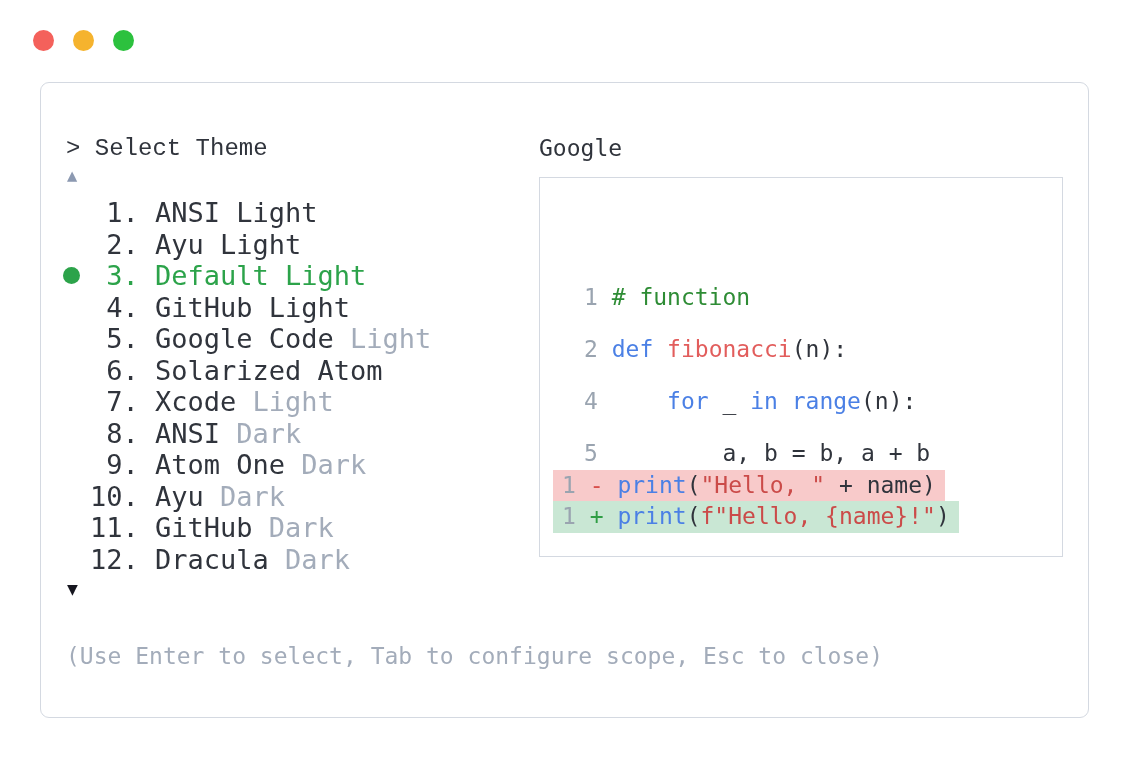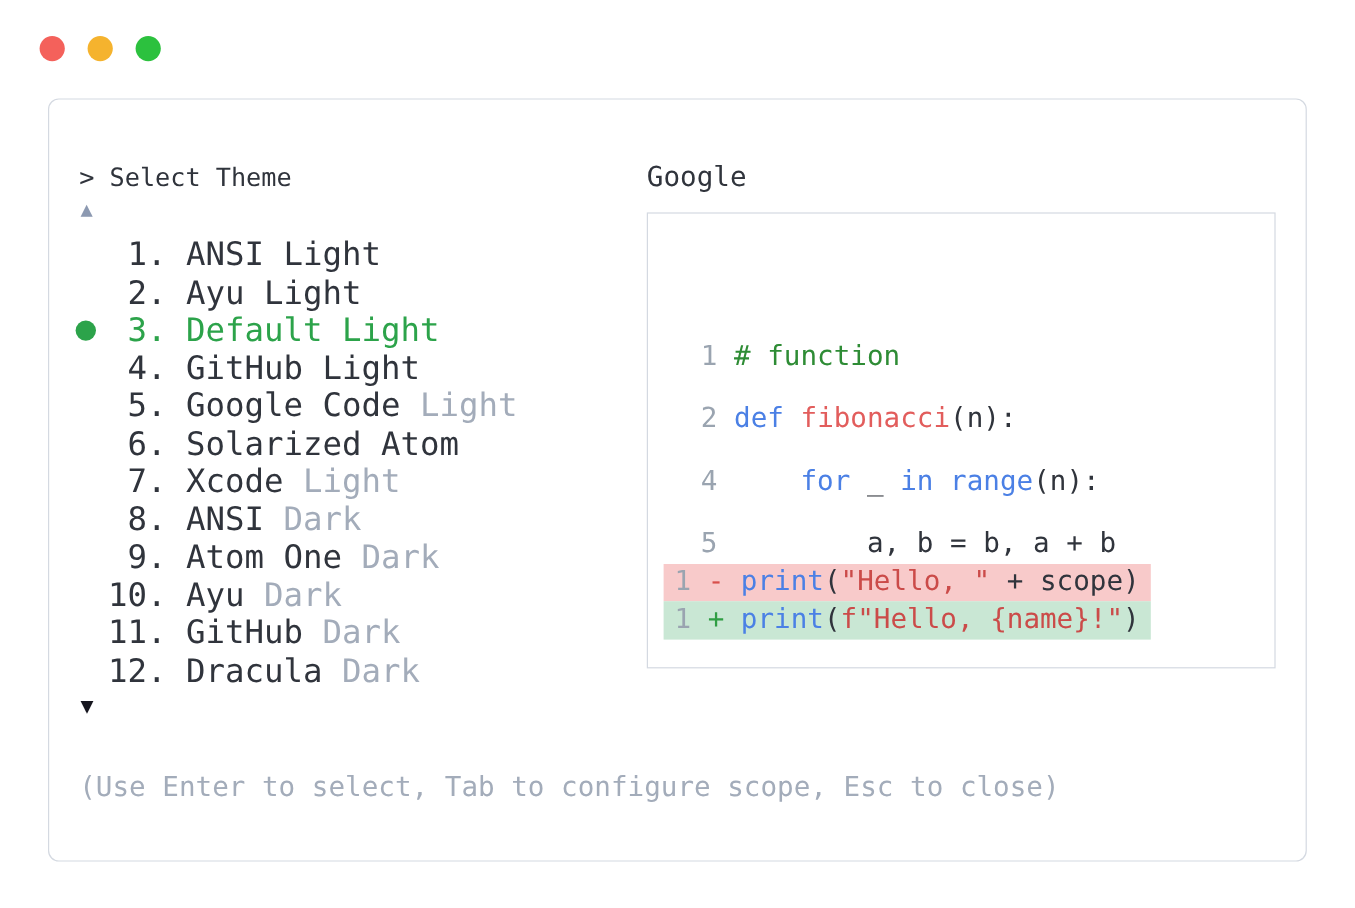--- a/index.html
+++ b/index.html
@@ -9,21 +9,21 @@
     --removed-bg:#f8caca; --added-bg:#c9e7d4;
     --arrow-up:#8c99b1; --arrow-down:#16161f;
   }
   *{margin:0;padding:0;box-sizing:border-box;}
   html,body{width:1129px;height:757px;background:#ffffff;overflow:hidden;
     font-family:"DejaVu Sans Mono", monospace; color:var(--text);}
   .traffic{position:absolute;left:33px;top:30px;display:flex;gap:19px;}
   .traffic .light{width:21px;height:21px;border-radius:50%;}
   .panel{position:absolute;left:40px;top:82px;width:1049px;height:636px;
     border:1.5px solid var(--border);border-radius:9px;background:#fff;}
-  .prompt{position:absolute;left:25px;top:50px;font-size:21px;line-height:31.5px;white-space:pre;}
+  .prompt{position:absolute;left:25px;top:50px;font-size:24px;line-height:31.5px;white-space:pre;font-family:Liberation Mono, monospace;}
   .scroll-up{position:absolute;left:26px;top:80px;font-size:17px;line-height:24px;color:var(--arrow-up);}
   .scroll-down{position:absolute;left:26px;top:494px;font-size:18px;line-height:24px;color:var(--arrow-down);}
   .theme-list{position:absolute;left:22px;top:114px;font-size:27px;line-height:31.5px;}
   .theme-row{position:relative;padding-left:27px;white-space:pre;height:31.5px;}
   .theme-row .dot-slot{position:absolute;left:0;top:7px;width:17px;height:17px;border-radius:50%;}
   .theme-row.selected .dot-slot{background:var(--green);}
   .theme-row .num{display:inline-block;width:3ch;text-align:right;}
   .theme-row .name{margin-left:1ch;}
   .theme-row .variant{margin-left:1ch;color:var(--muted);}
   .theme-row.selected .num,.theme-row.selected .name{color:var(--green);}
@@ -71,17 +71,17 @@
   <div class="hint">(Use Enter to select, Tab to configure scope, Esc to close)</div>
 
   <div class="preview-title">Google</div>
   <div class="preview-box">
     <div class="code">
         <div class="code-line code"><span class="line-inner"><span class="lnum">1</span><span class="tok-com"># function</span></span></div>
         <div class="code-line code"><span class="line-inner"><span class="lnum">2</span><span class="tok-kw">def</span><span class="tok-pl"> </span><span class="tok-fn">fibonacci</span><span class="tok-pl">(n):</span></span></div>
         <div class="code-line code"><span class="line-inner"><span class="lnum">4</span><span class="tok-pl">    </span><span class="tok-kw">for</span><span class="tok-pl"> _ </span><span class="tok-kw">in</span><span class="tok-pl"> </span><span class="tok-kw">range</span><span class="tok-pl">(n):</span></span></div>
         <div class="code-line code"><span class="line-inner"><span class="lnum">5</span><span class="tok-pl">        a, b = b, a + b</span></span></div>
         <div class="code-line blank"><span class="line-inner"></span></div>
-        <div class="code-line removed"><span class="line-inner"><span class="lnum">1</span><span class="tok-minus">- </span><span class="tok-kw">print</span><span class="tok-pl">(</span><span class="tok-str">"Hello, "</span><span class="tok-pl"> + scope)</span></span></div>
+        <div class="code-line removed"><span class="line-inner"><span class="lnum">1</span><span class="tok-minus">- </span><span class="tok-kw">print</span><span class="tok-pl">(</span><span class="tok-str">"Hello, "</span><span class="tok-pl"> + name)</span></span></div>
         <div class="code-line added"><span class="line-inner"><span class="lnum">1</span><span class="tok-plus">+ </span><span class="tok-kw">print</span><span class="tok-pl">(</span><span class="tok-str">f"Hello, {name}!"</span><span class="tok-pl">)</span></span></div>
       </div>
   </div>
 </div>
 
 </body></html>

